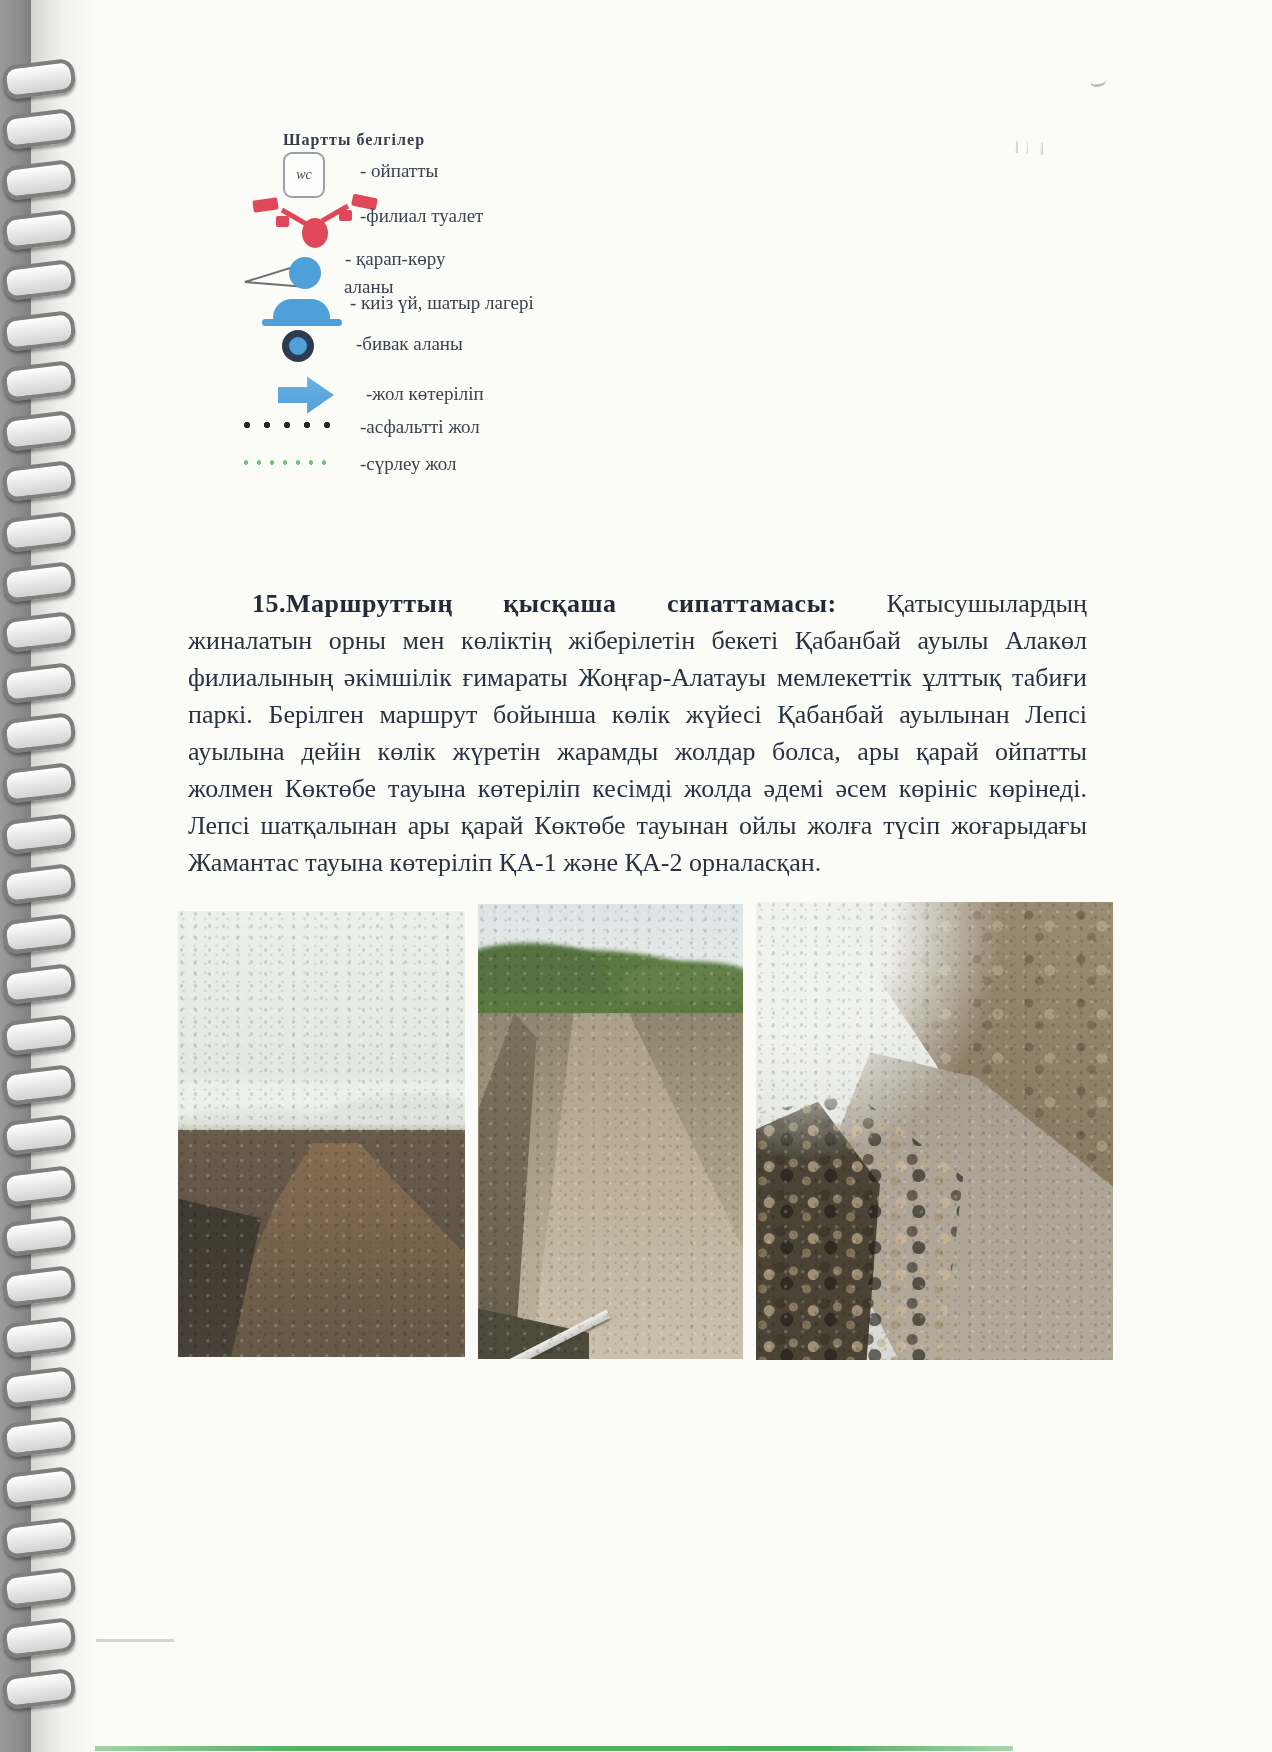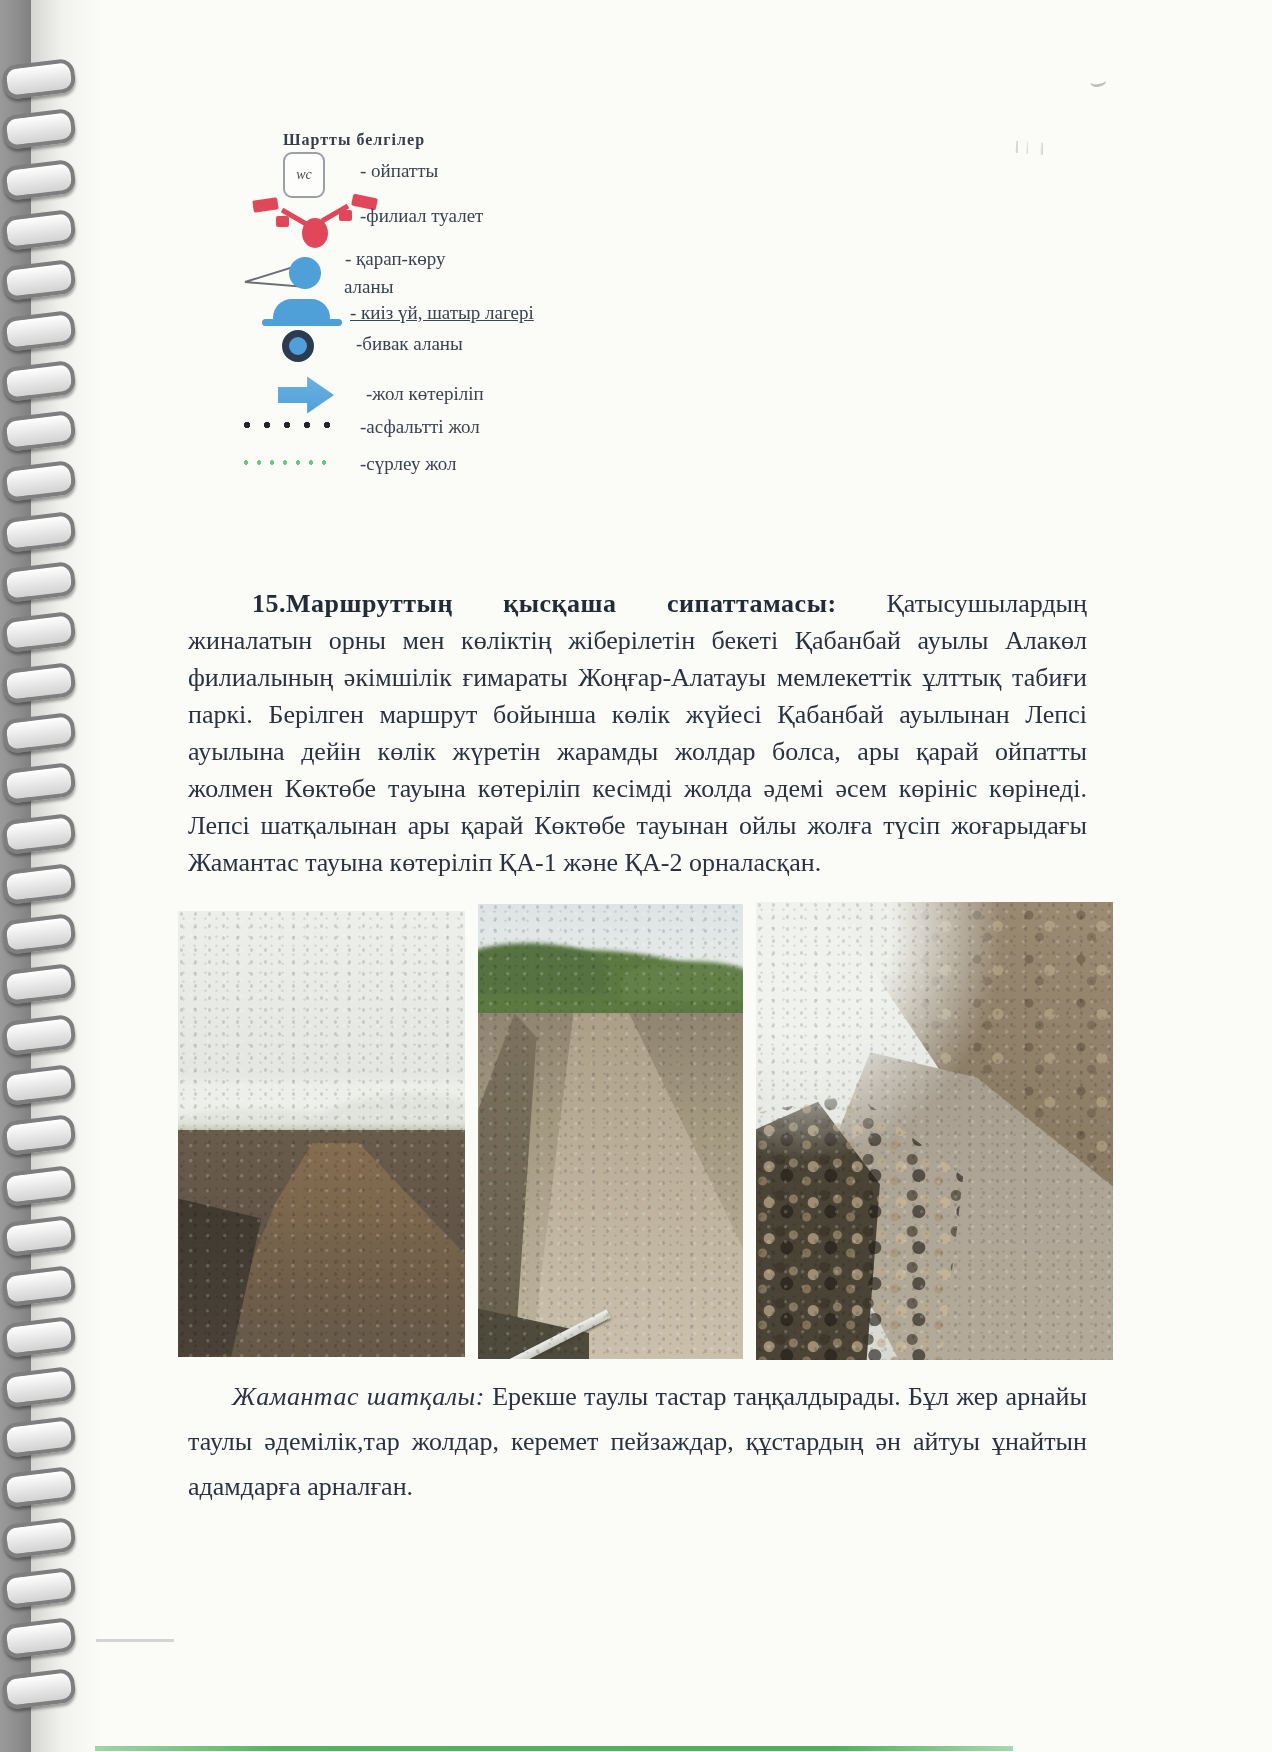--- a/index.html
+++ b/index.html
@@ -236,21 +236,21 @@
       <polygon points="3,32 64,13 64,37" fill="none" stroke="#6a6f76" stroke-width="2"></polygon>
       <circle cx="63" cy="23" r="16" fill="#4f9fd8"></circle>
     </svg>
     <div class="legend-label" style="left:345px; top:248px;">- қарап-көру</div>
     <div class="legend-label" style="left:344px; top:276px;">аланы</div>
 
     <div class="icon-yurt">
       <div class="dome"></div>
       <div class="base"></div>
     </div>
-    <div class="legend-label" style="left:350px; top:302px;text-decoration:underline;">- киіз үй, шатыр лагері</div>
+    <div class="legend-label" style="left:350px; top:292px;">- киіз үй, шатыр лагері</div>
 
     <div class="icon-bivouac"></div>
     <div class="legend-label" style="left:356px; top:333px;">-бивак аланы</div>
 
     <div class="icon-arrow"></div>
     <div class="legend-label" style="left:366px; top:383px;">-жол көтеріліп</div>
 
     <div class="dots-asphalt"></div>
     <div class="legend-label" style="left:360px; top:416px;">-асфальтті жол</div>
 
@@ -288,20 +288,19 @@
       <div class="cliff"></div>
       <div class="clifftex"></div>
       <div class="road"></div>
       <div class="debris"></div>
       <div class="rocktex"></div>
       <div class="fogover"></div>
       <div class="grain"></div>
     </div>
   </div>
 
-  <p class="caption-par"><i>Жамантас шатқалы:</i> <span>Ерекше таулы тастар таңқалдырады. Бұл жер арнайы таулы әдемілік,тар жолдар, керемет пейзаждар, құстардың ән айтуы ұнайтын адамдарға арналған.</span></p>
 
   <div class="smudge1"></div>
   <div class="smudge2"></div>
   <div class="edge-dash"></div>
   <div class="bottom-line"></div>
 
 </div>
 
 </body></html>

